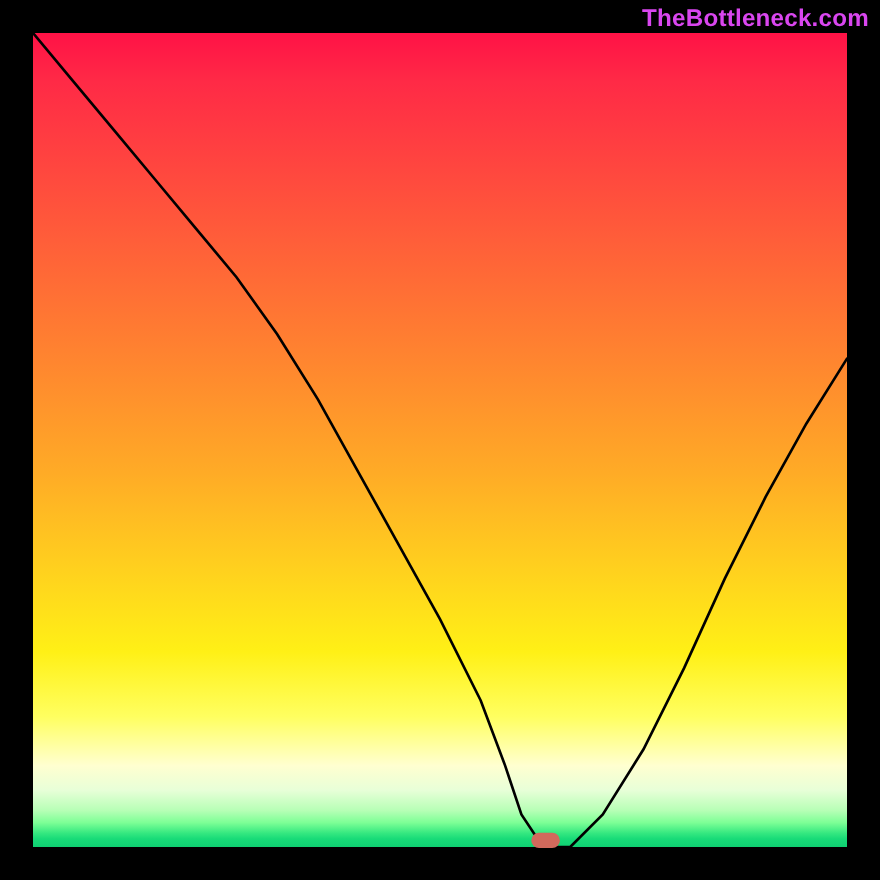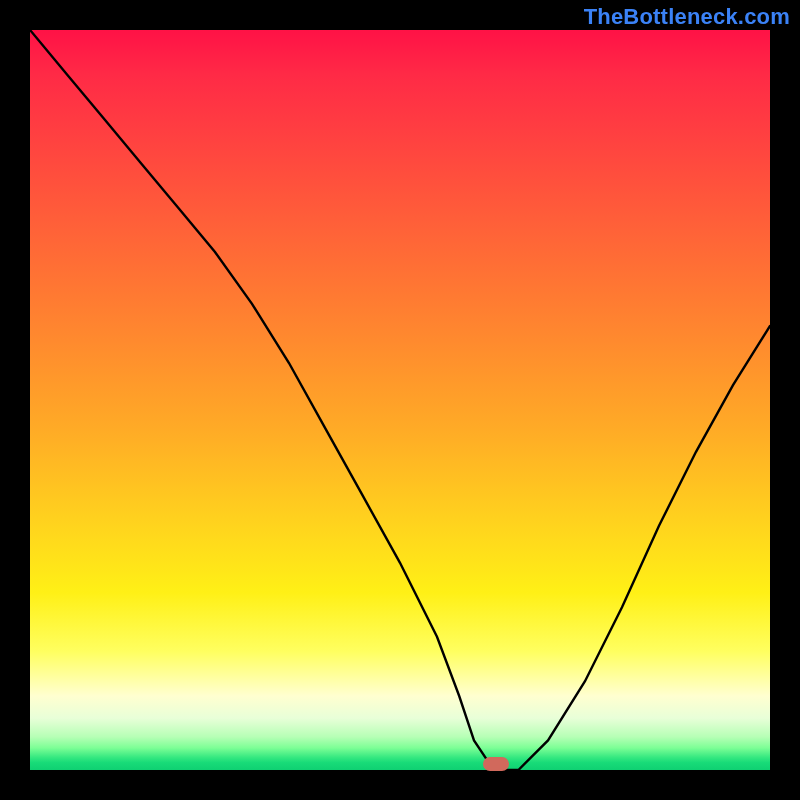--- a/index.html
+++ b/index.html
@@ -14,21 +14,21 @@
   .frame {
     position: relative;
     width: 800px;
     height: 800px;
     background: #000;
   }
   .watermark {
     position: absolute;
     top: 4px;
     right: 10px;
-    color: #3b82f6;
+    color: #d946ef;
     font-size: 22px;
     font-weight: 600;
     letter-spacing: 0.2px;
     z-index: 5;
   }
   .plot-area {
     position: absolute;
     left: 30px;
     top: 30px;
     width: 740px;

